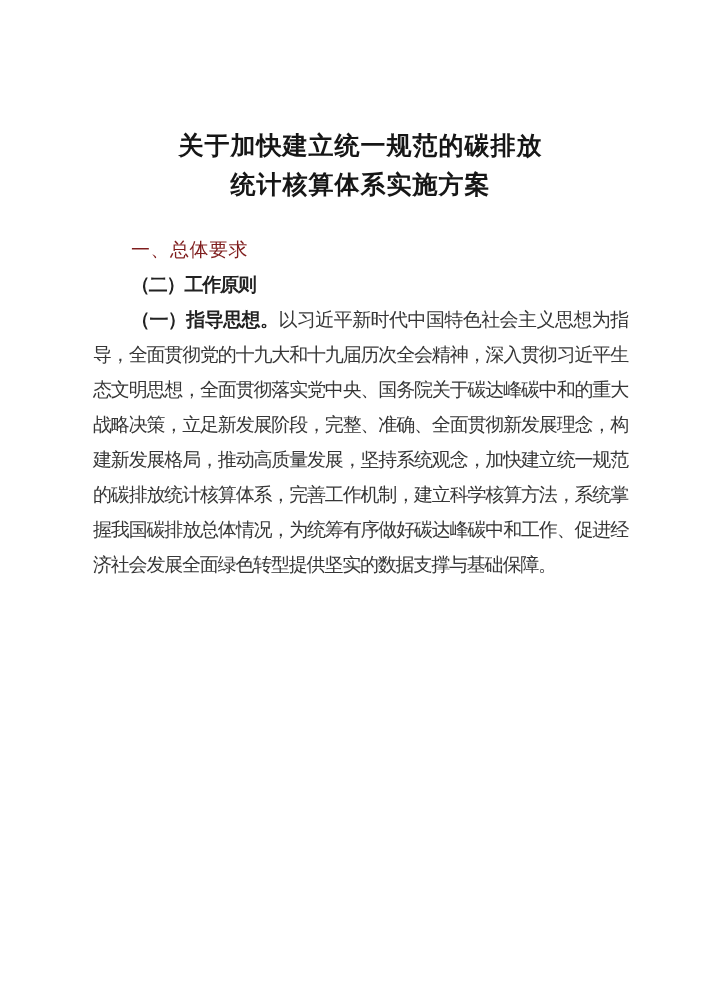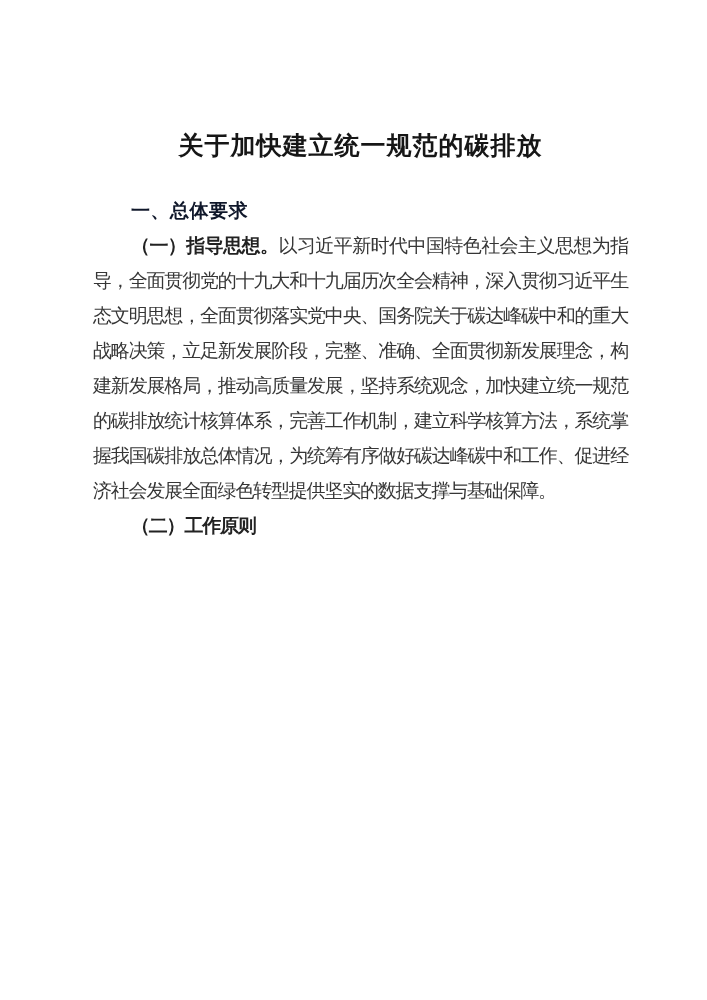--- a/index.html
+++ b/index.html
@@ -43,52 +43,53 @@
     text-indent: 2em;
     color: #363636;
   }
   .para .lead {
     font-weight: bold;
     color: #222222;
   }
   .section-heading {
     margin: 2px 0 0 0;
     font-family: "Liberation Sans", sans-serif;
-    font-weight: bold;
+    font-weight: normal;
     font-size: 19px;
     line-height: 35px;
     letter-spacing: 0.5px;
     text-indent: 2em;
-    color: #0f172a;
+    color: #7f1d1d;
   }
   .page-number {
     position: absolute;
     left: 0;
     right: 0;
     top: 893px;
     text-align: center;
     font-size: 17px;
     line-height: 24px;
     color: #2e2e2e;
   }
 </style>
 </head>
 <body>
 
 <div class="page">
   <div class="content">
 
     <h1 class="doc-title">
       <span class="title-line">关于加快建立统一规范的碳排放</span>
+      <span class="title-line">统计核算体系实施方案</span>
     </h1>
 
 
     <h2 class="section-heading">一、总体要求</h2>
 
+    <p class="para"><span class="lead">（二）工作原则</span></p>
+
     <p class="para"><span class="lead">（一）指导思想。</span><span>以习近平新时代中国特色社会主义思想为指导，全面贯彻党的十九大和十九届历次全会精神，深入贯彻习近平生态文明思想，全面贯彻落实党中央、国务院关于碳达峰碳中和的重大战略决策，立足新发展阶段，完整、准确、全面贯彻新发展理念，构建新发展格局，推动高质量发展，坚持系统观念，加快建立统一规范的碳排放统计核算体系，完善工作机制，建立科学核算方法，系统掌握我国碳排放总体情况，为统筹有序做好碳达峰碳中和工作、促进经济社会发展全面绿色转型提供坚实的数据支撑与基础保障。</span></p>
-
-    <p class="para"><span class="lead">（二）工作原则</span></p>
 
 
   </div>
 
   <div class="page-number">1</div>
 </div>
 
 </body></html>

